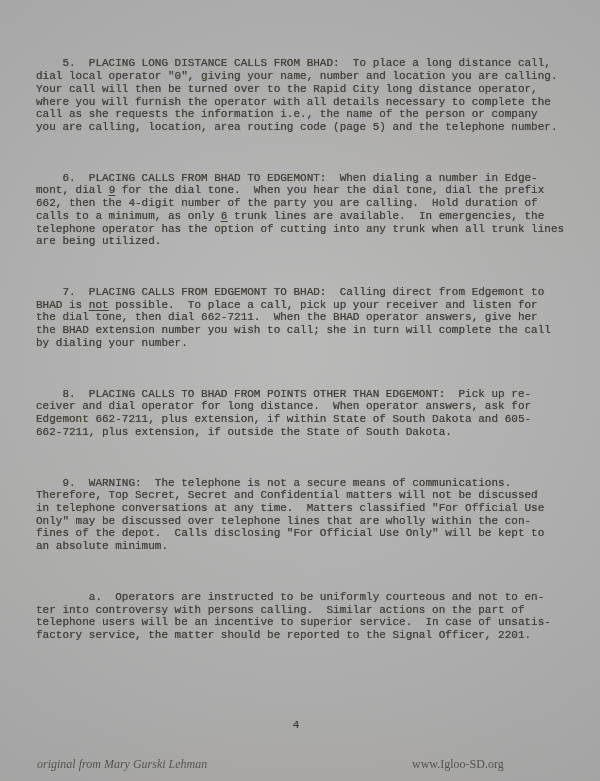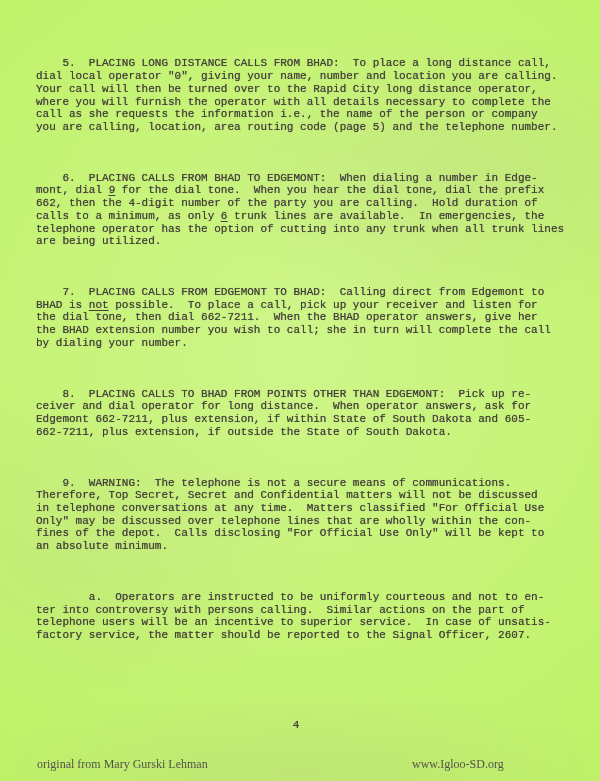--- a/index.html
+++ b/index.html
@@ -4,21 +4,21 @@
 <style>
   html, body {
     margin: 0;
     padding: 0;
     background: #efede8;
   }
   .page {
     position: relative;
     width: 600px;
     height: 781px;
-    background: #bef264;
+    background: #a3a3a3;
     overflow: hidden;
     font-family: "Liberation Mono", "DejaVu Sans Mono", monospace;
   }
   
   .texture {
     position: absolute;
     inset: 0;
     pointer-events: none;
     background:
       radial-gradient(ellipse 420px 220px at 78% 22%, rgba(176,170,158,0.14), transparent 65%),
@@ -53,21 +53,21 @@
     color: #44403a;
     text-shadow: 0 0 0.7px rgba(68,64,58,0.75);
   }
   .credit {
     position: absolute;
     top: 757px;
     font-family: "Liberation Serif", "DejaVu Serif", serif;
     font-size: 12px;
     color: #55534e;
   }
-  .credit-left  { left: 37px; }
+  .credit-left  { left: 37px; font-style: italic; }
   .credit-right { left: 412px; }
 </style>
 </head>
 <body>
 
 <div class="page">
   <div class="texture"></div>
 
   <div class="content">
     <div class="para">    5.  PLACING LONG DISTANCE CALLS FROM BHAD:  To place a long distance call,
@@ -93,21 +93,21 @@
 662-7211, plus extension, if outside the State of South Dakota.</div>
     <div class="para">    9.  WARNING:  The telephone is not a secure means of communications.
 Therefore, Top Secret, Secret and Confidential matters will not be discussed
 in telephone conversations at any time.  Matters classified "For Official Use
 Only" may be discussed over telephone lines that are wholly within the con-
 fines of the depot.  Calls disclosing "For Official Use Only" will be kept to
 an absolute minimum.</div>
     <div class="para">        a.  Operators are instructed to be uniformly courteous and not to en-
 ter into controversy with persons calling.  Similar actions on the part of
 telephone users will be an incentive to superior service.  In case of unsatis-
-factory service, the matter should be reported to the Signal Officer, 2607.</div>
+factory service, the matter should be reported to the Signal Officer, 2201.</div>
     
     
   </div>
 
   <div class="page-number">4</div>
 
   <div class="credit credit-left">original from Mary Gurski Lehman</div>
   <div class="credit credit-right">www.Igloo-SD.org</div>
 </div>
 

